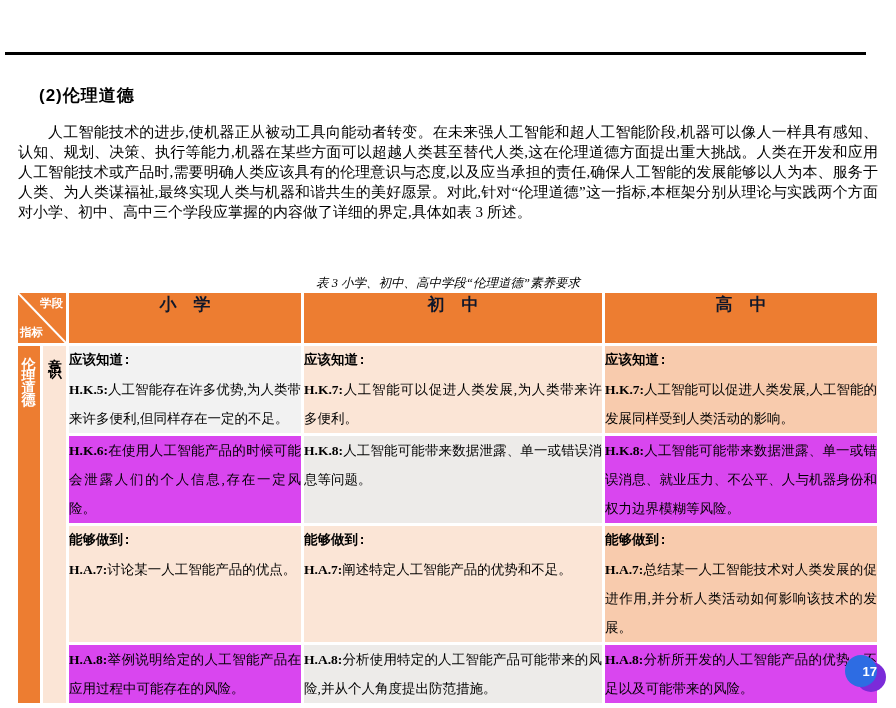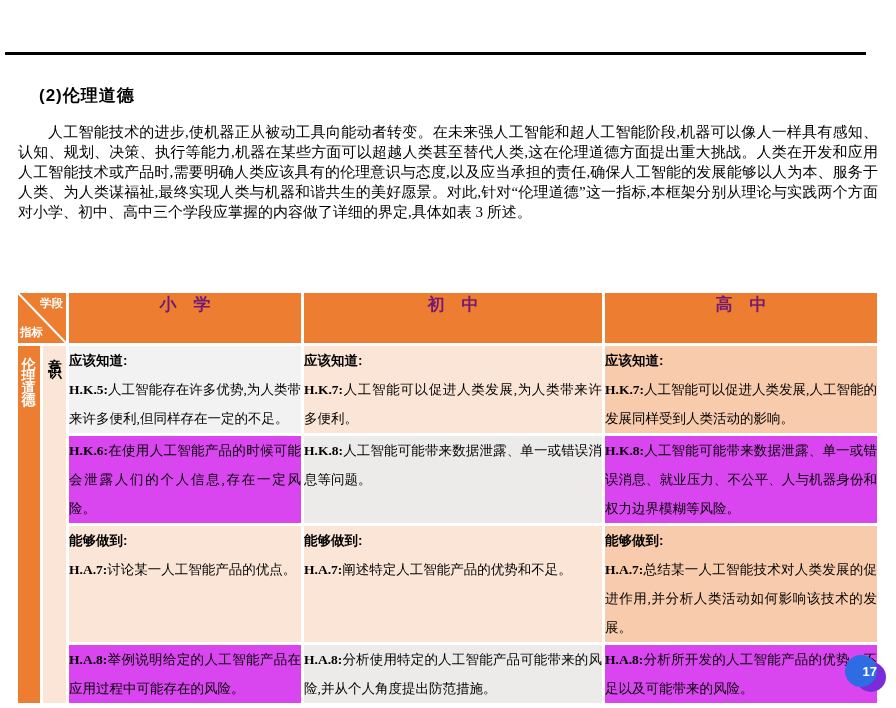--- a/index.html
+++ b/index.html
@@ -8,36 +8,36 @@
   .toprule{position:absolute;left:5px;top:52px;width:861px;height:3px;background:#000;}
   .heading{position:absolute;left:39px;top:84px;font-family:"Liberation Sans",sans-serif;
            font-weight:bold;font-size:17px;letter-spacing:1px;}
   .para{position:absolute;left:18px;top:122px;width:860px;font-size:15px;line-height:20px;
         text-align:justify;text-indent:2em;}
   .caption{position:absolute;left:0;top:275px;width:896px;text-align:center;
            font-style:italic;font-size:12.5px;}
   table.tbl{position:absolute;left:15px;top:290px;border-collapse:separate;border-spacing:3px;
             table-layout:fixed;background:#ffffff;}
   .tbl td,.tbl th{vertical-align:top;padding:0;overflow:hidden;margin-left:21px;}
-  .hdr{background:#ED7D31;color:#701a75;font-family:Liberation Sans, sans-serif;
+  .hdr{background:#ED7D31;color:#0f172a;font-family:Liberation Sans, sans-serif;
        font-weight:bold;font-size:17px;text-align:center;vertical-align:middle;}
   .corner{background:#ED7D31;position:relative;}
   .corner svg{position:absolute;left:0;top:0;}
   .corner .c-top{position:absolute;top:3px;right:3px;color:#fff;font-weight:bold;
                  font-size:11.5px;font-family:"Liberation Sans",sans-serif;}
   .corner .c-bot{position:absolute;bottom:3px;left:2px;color:#fff;font-weight:bold;
                  font-size:11.5px;font-family:"Liberation Sans",sans-serif;}
   .side-ind{background:#ED7D31;color:#fff;text-align:center;vertical-align:middle;}
   .side-dim{background:#FBE5D6;color:#000;text-align:center;vertical-align:middle;}
   .vtext{writing-mode:vertical-rl;text-orientation:upright;font-weight:bold;
          font-family:"Liberation Sans",sans-serif;display:inline-block;}
   .side-ind .vtext{font-size:14px;letter-spacing:12px;}
   .side-dim .vtext{font-size:13.5px;letter-spacing:6px;}
   .cell{font-size:13.5px;line-height:29px;padding:2px 7px 2px 10px;text-align:justify;}
-  .clabel{font-weight:bold;font-family:Liberation Sans, sans-serif;}
+  .clabel{font-weight:bold;font-family:Liberation Mono, monospace;}
   .citem b{font-weight:bold;}
   .bg-gray{background:#F2F2F2;}
   .bg-graym{background:#EDEBE9;}
   .bg-white{background:#d946ef;}
   .bg-peach{background:#FBE5D6;}
   .bg-peach2{background:#F8CBAD;}
   .badge-purple{position:absolute;left:856px;top:662px;width:30px;height:30px;
                 border-radius:50%;background:#7B2BD9;}
   .badge-blue{position:absolute;left:845px;top:655px;width:32px;height:32px;border-radius:50%;
               background:#2D6CE3;color:#fff;font-family:"Liberation Sans",sans-serif;
@@ -47,20 +47,21 @@
 <body>
 
 <div class="page">
 
   <div class="toprule"></div>
 
   <div class="heading">(2)伦理道德</div>
 
   <div class="para">人工智能技术的进步,使机器正从被动工具向能动者转变。在未来强人工智能和超人工智能阶段,机器可以像人一样具有感知、认知、规划、决策、执行等能力,机器在某些方面可以超越人类甚至替代人类,这在伦理道德方面提出重大挑战。人类在开发和应用人工智能技术或产品时,需要明确人类应该具有的伦理意识与态度,以及应当承担的责任,确保人工智能的发展能够以人为本、服务于人类、为人类谋福祉,最终实现人类与机器和谐共生的美好愿景。对此,针对“伦理道德”这一指标,本框架分别从理论与实践两个方面对小学、初中、高中三个学段应掌握的内容做了详细的界定,具体如表 3 所述。</div>
 
+  <div class="caption">表 3 小学、初中、高中学段“伦理道德”素养要求</div>
 
   <table class="tbl">
     <colgroup>
       <col style="width:22px">
         <col style="width:23px">
       <col style="width:232px">
         <col style="width:298px">
         <col style="width:272px">
     </colgroup>
     <tbody>

